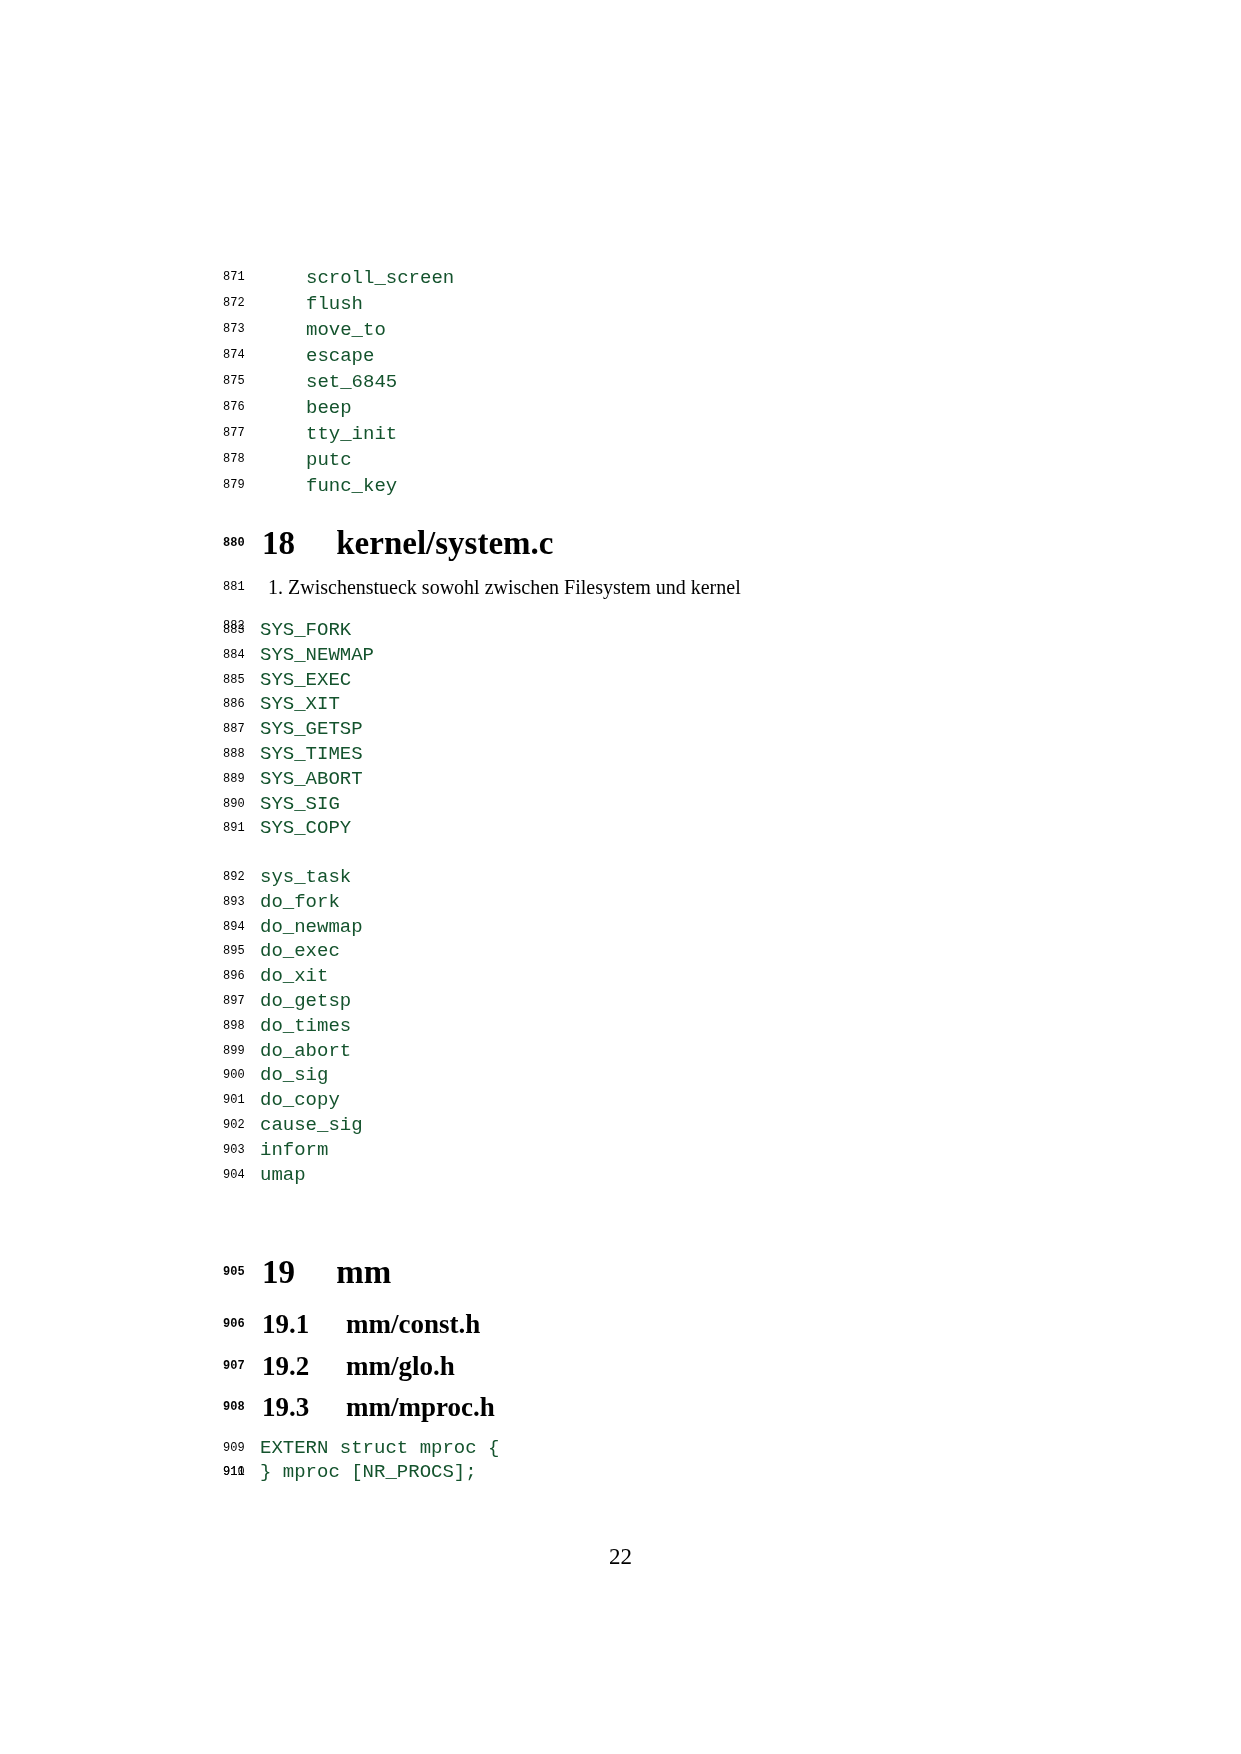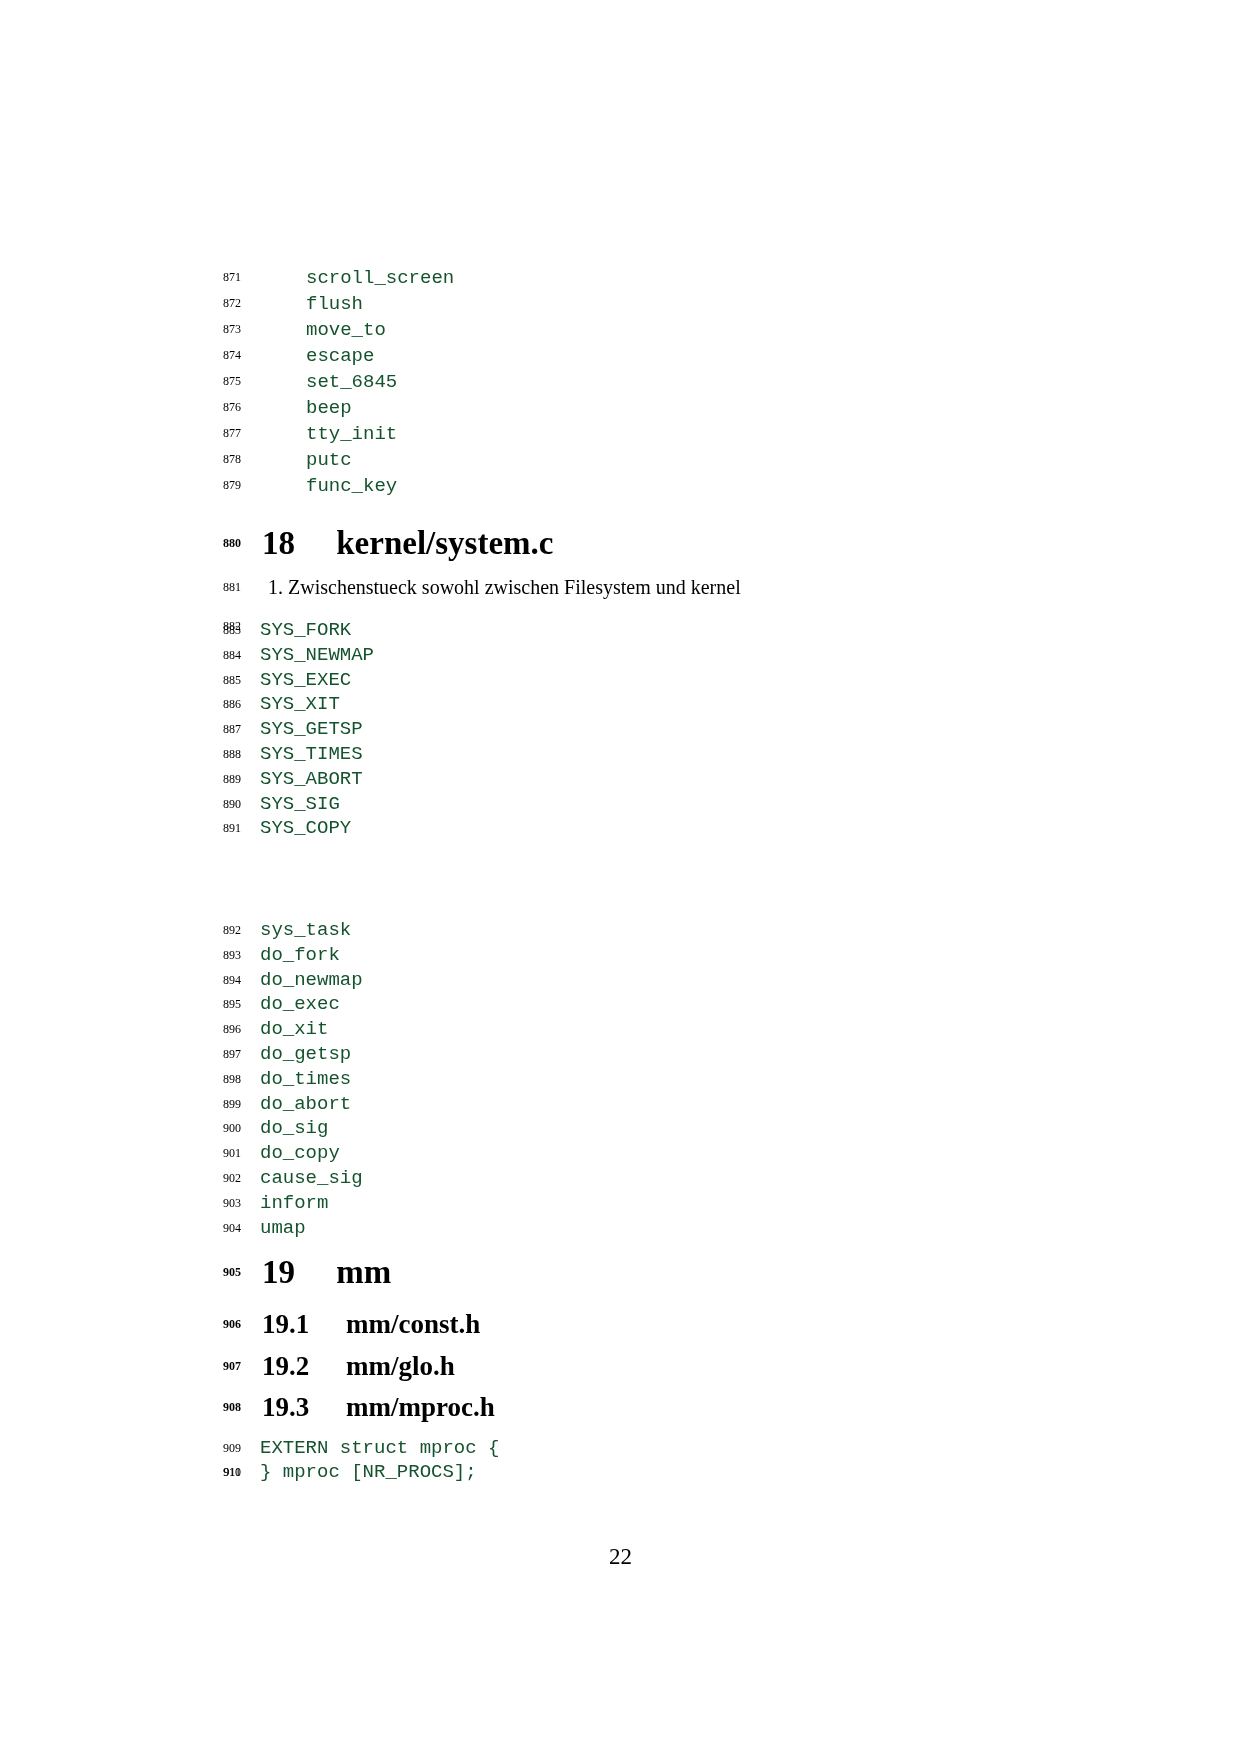--- a/index.html
+++ b/index.html
@@ -12,37 +12,37 @@
     overflow:hidden;
     font-family:"Liberation Serif", serif;
   }
   .abs-block{position:absolute;left:0;right:0;}
   .row{position:relative;}
   .lnum{
     position:absolute;
     left:223px;
     width:18px;
     text-align:right;
-    font-family:Liberation Serif, serif;
+    font-family:Liberation Mono, monospace;
     font-size:12px;
     line-height:inherit;
     color:#000;
   }
   .mono{
     font-family:"Liberation Mono", monospace;
     font-size:19px;
     color:#14532d;
     white-space:pre;
   }
   
   #block-tty{top:265px;line-height:25px;}
   #block-tty .row{padding-left:306px;}
   
   #block-sysconst{top:618px;line-height:24.8px;}
-  #block-sysfunc{top:918px;line-height:24.8px;}
+  #block-sysfunc{top:865px;line-height:24.8px;}
   #block-struct{top:1435.5px;line-height:24.7px;}
   #block-sysconst .row,#block-sysfunc .row,#block-struct .row{padding-left:260px;}
   
   .section-heading{
     font-weight:bold;
     font-size:33px;
     line-height:42px;
     padding-left:262px;
   }
   #section-18{top:522px;}

